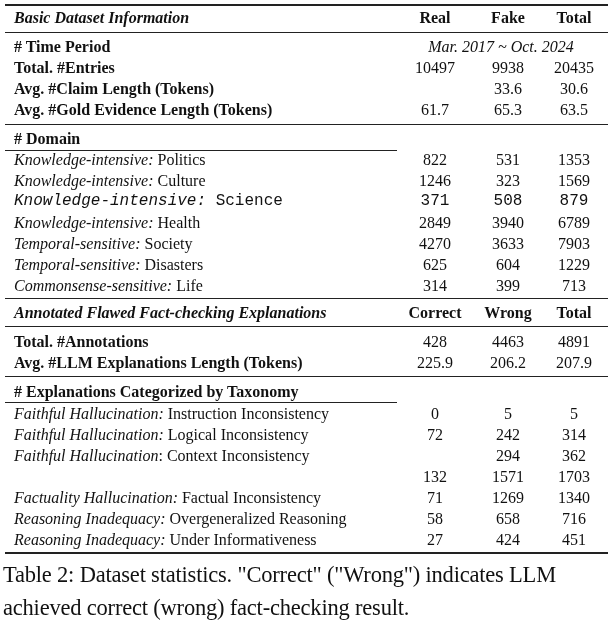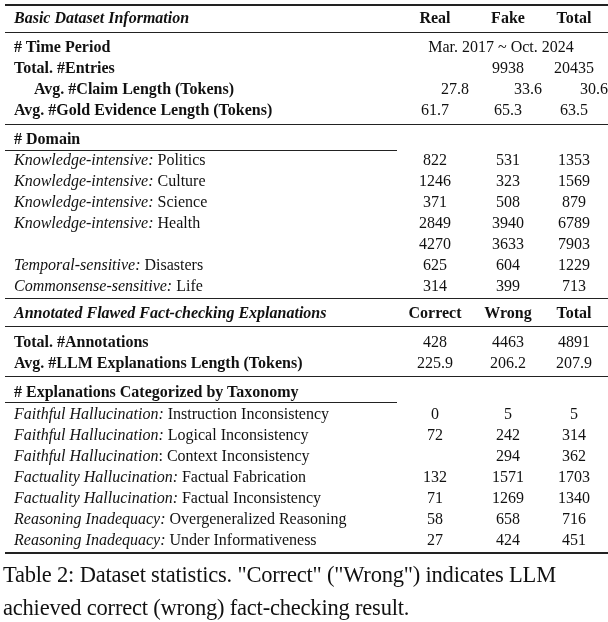--- a/index.html
+++ b/index.html
@@ -5,21 +5,21 @@
   html, body { margin:0; padding:0; background:#ffffff; }
   body { width:608px; height:622px; position:relative; overflow:hidden;
          font-family:"Liberation Serif", "DejaVu Serif", serif; color:#111; }
   .rule { position:absolute; left:5px; background:#222; }
   .row { position:absolute; left:0; width:492px; height:21px; font-size:16px; line-height:21px; }
   .lbl { position:absolute; left:14px; white-space:nowrap; }
   .c1, .c2, .c3 { position:absolute; text-align:center; white-space:nowrap; }
   .c1 { left:397px; width:76px; }
   .c2 { left:473px; width:70px; }
   .c3 { left:543px; width:62px; }
-  .span3 { position:absolute; left:397px; width:208px; text-align:center; white-space:nowrap; }
+  .span3 { position:absolute; left:397px; width:208px; text-align:center; white-space:nowrap;font-style:italic; }
   .b { font-weight:bold; }
   .i { font-style:italic; }
   .hdr { font-size:16px; }
   .caption { position:absolute; left:3px; top:558px; width:605px; font-size:22.5px; line-height:33px; letter-spacing:-0.2px; }
 </style>
 </head>
 <body>
 
 <div>
 
@@ -39,26 +39,26 @@
     <span class="c2 b">Fake</span>
     <span class="c3 b">Total</span>
   </div>
 
   <div class="row" style="top:36px;">
     <span class="lbl b"># Time Period</span>
     <span class="span3">Mar. 2017 ~ Oct. 2024</span>
   </div>
   <div class="row" style="top:57px;">
     <span class="lbl b">Total. #Entries</span>
+    <span class="c1">10497</span>
     <span class="c2">9938</span>
     <span class="c3">20435</span>
   </div>
-  <div class="row" style="top:78px;margin-left:20px;">
+  <div class="row" style="top:78px;">
     <span class="lbl b">Avg. #Claim Length (Tokens)</span>
-    <span class="c1">27.8</span>
     <span class="c2">33.6</span>
     <span class="c3">30.6</span>
   </div>
   <div class="row" style="top:99px;">
     <span class="lbl b">Avg. #Gold Evidence Length (Tokens)</span>
     <span class="c1">61.7</span>
     <span class="c2">65.3</span>
     <span class="c3">63.5</span>
   </div>
 
@@ -70,33 +70,34 @@
     <span class="c1">822</span>
     <span class="c2">531</span>
     <span class="c3">1353</span>
   </div>
   <div class="row" style="top:170px;padding-left:32px;">
     <span class="lbl"><span class="i">Knowledge-intensive:</span> <span>Culture</span></span>
     <span class="c1">1246</span>
     <span class="c2">323</span>
     <span class="c3">1569</span>
   </div>
-  <div class="row" style="top:191px;">
+  <div class="row" style="top:191px;font-family:Liberation Mono, monospace;">
     <span class="lbl"><span class="i">Knowledge-intensive:</span> <span>Science</span></span>
     <span class="c1">371</span>
     <span class="c2">508</span>
     <span class="c3">879</span>
   </div>
   <div class="row" style="top:212px;">
     <span class="lbl"><span class="i">Knowledge-intensive:</span> <span>Health</span></span>
     <span class="c1">2849</span>
     <span class="c2">3940</span>
     <span class="c3">6789</span>
   </div>
   <div class="row" style="top:233px;">
+    <span class="lbl"><span class="i">Temporal-sensitive:</span> <span>Society</span></span>
     <span class="c1">4270</span>
     <span class="c2">3633</span>
     <span class="c3">7903</span>
   </div>
   <div class="row" style="top:254px;">
     <span class="lbl"><span class="i">Temporal-sensitive:</span> <span>Disasters</span></span>
     <span class="c1">625</span>
     <span class="c2">604</span>
     <span class="c3">1229</span>
   </div>
@@ -140,21 +141,20 @@
     <span class="c1">72</span>
     <span class="c2">242</span>
     <span class="c3">314</span>
   </div>
   <div class="row" style="top:445px;">
     <span class="lbl"><span class="i">Faithful Hallucination</span><span>: Context Inconsistency</span></span>
     <span class="c2">294</span>
     <span class="c3">362</span>
   </div>
   <div class="row" style="top:466px;">
-    <span class="lbl"><span class="i">Factuality Hallucination:</span> <span>Factual Fabrication</span></span>
     <span class="c1">132</span>
     <span class="c2">1571</span>
     <span class="c3">1703</span>
   </div>
   <div class="row" style="top:487px;">
     <span class="lbl"><span class="i">Factuality Hallucination:</span> <span>Factual Inconsistency</span></span>
     <span class="c1">71</span>
     <span class="c2">1269</span>
     <span class="c3">1340</span>
   </div>

